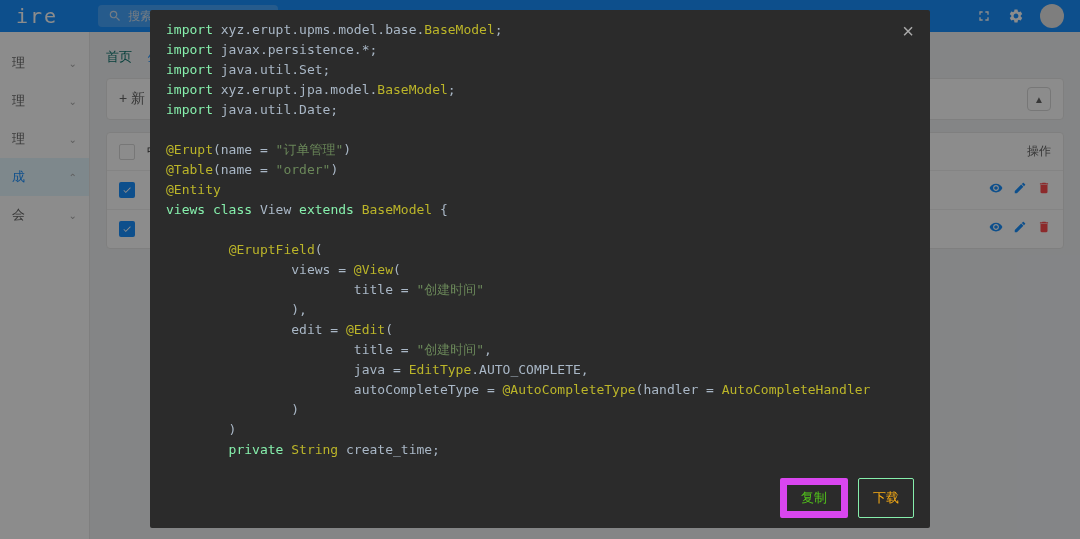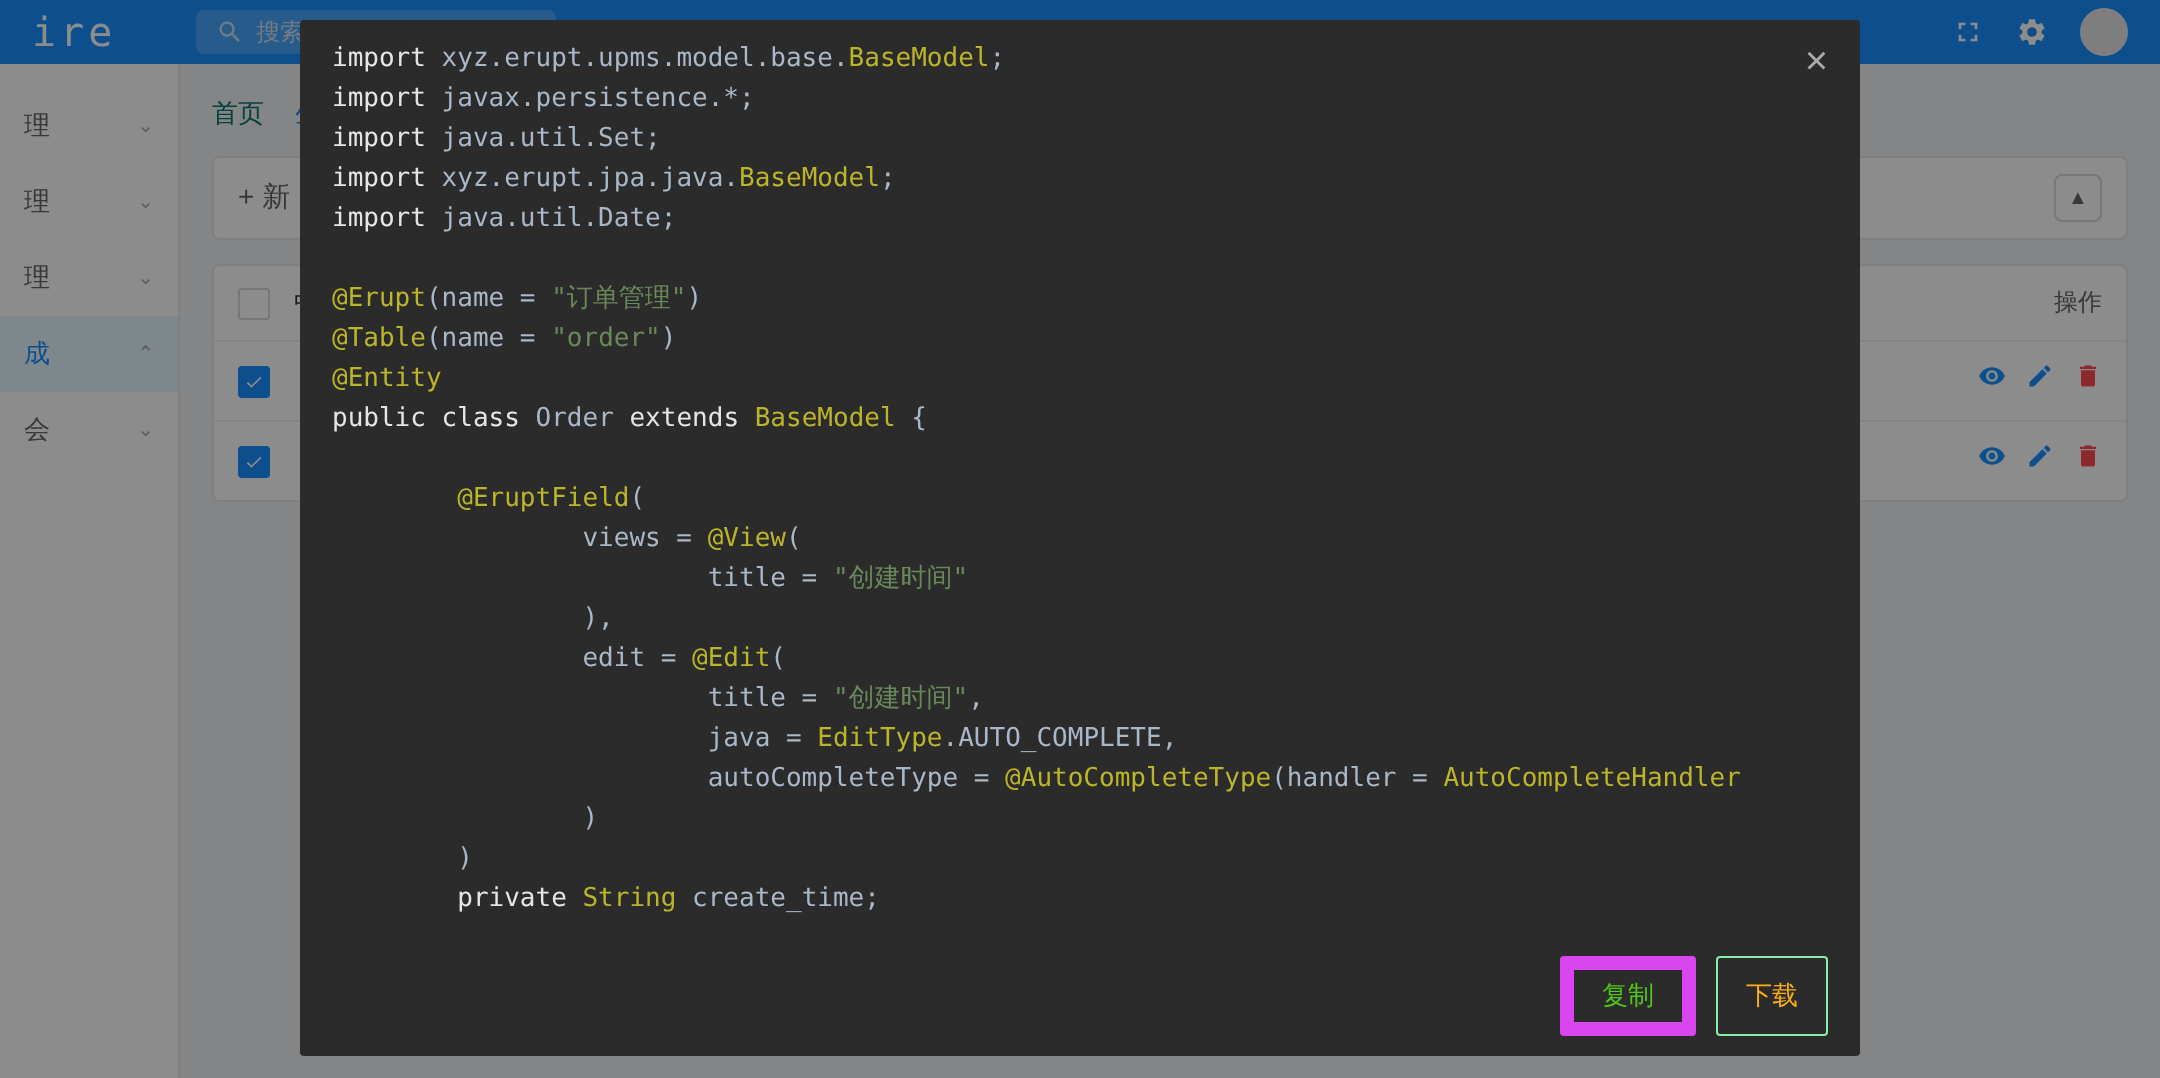--- a/index.html
+++ b/index.html
@@ -205,21 +205,21 @@
     .modal .btn.copy {
       border: 7px solid #d946ef;
       color: #52c41a;
     }
     .modal .btn.download {
       border: 1px solid #86efac;
       color: #faad14;
     }
     
     
-    .kw { color: #e5e5e5; }
+    .kw { color: #86efac; }
     .str { color: #6a8759; }
     .ann { color: #bbb529; }
   </style>
 </head>
 <body>
 
 <div class="topbar">
   <span class="brand">ire</span>
   <div class="search">
     <svg viewBox="0 0 24 24">
@@ -321,27 +321,27 @@
   </div>
 </div>
 
 <div class="modal-overlay">
   <div class="modal">
     <span class="close">×</span>
     <div class="code-wrap">
 <pre><span class="kw">import</span><span> xyz.erupt.upms.model.base.</span><span class="ann">BaseModel</span>;
 <span class="kw">import</span><span> javax.persistence.*;</span>
 <span class="kw">import</span><span> java.util.Set;</span>
-<span class="kw">import</span><span> xyz.erupt.jpa.java.</span><span class="ann">BaseModel</span>;
+<span class="kw">import</span><span> xyz.erupt.jpa.model.</span><span class="ann">BaseModel</span>;
 <span class="kw">import</span><span> java.util.Date;</span>
 
 <span class="ann">@Erupt</span><span>(name = </span><span class="str">"订单管理"</span><span>)</span>
 <span class="ann">@Table</span><span>(name = </span><span class="str">"order"</span><span>)</span>
 <span class="ann">@Entity</span>
-<span class="kw">public</span><span class="kw"> class</span><span> Order </span><span class="kw">extends</span><span class="ann"> BaseModel</span><span> {</span>
+<span class="kw">views</span><span class="kw"> class</span><span> View </span><span class="kw">extends</span><span class="ann"> BaseModel</span><span> {</span>
 
         <span class="ann">@EruptField</span><span>(</span>
 <span>                views = </span><span class="ann">@View</span><span>(</span>
 <span>                        title = </span><span class="str">"创建时间"</span>
 <span>                ),</span>
 <span>                edit = </span><span class="ann">@Edit</span><span>(</span>
 <span>                        title = </span><span class="str">"创建时间"</span><span>,</span>
 <span>                        java = </span><span class="ann">EditType</span><span>.AUTO_COMPLETE,</span>
 <span>                        autoCompleteType = </span><span class="ann">@AutoCompleteType</span><span>(handler = </span><span class="ann">AutoCompleteHandler</span>
 <span>                )</span>

